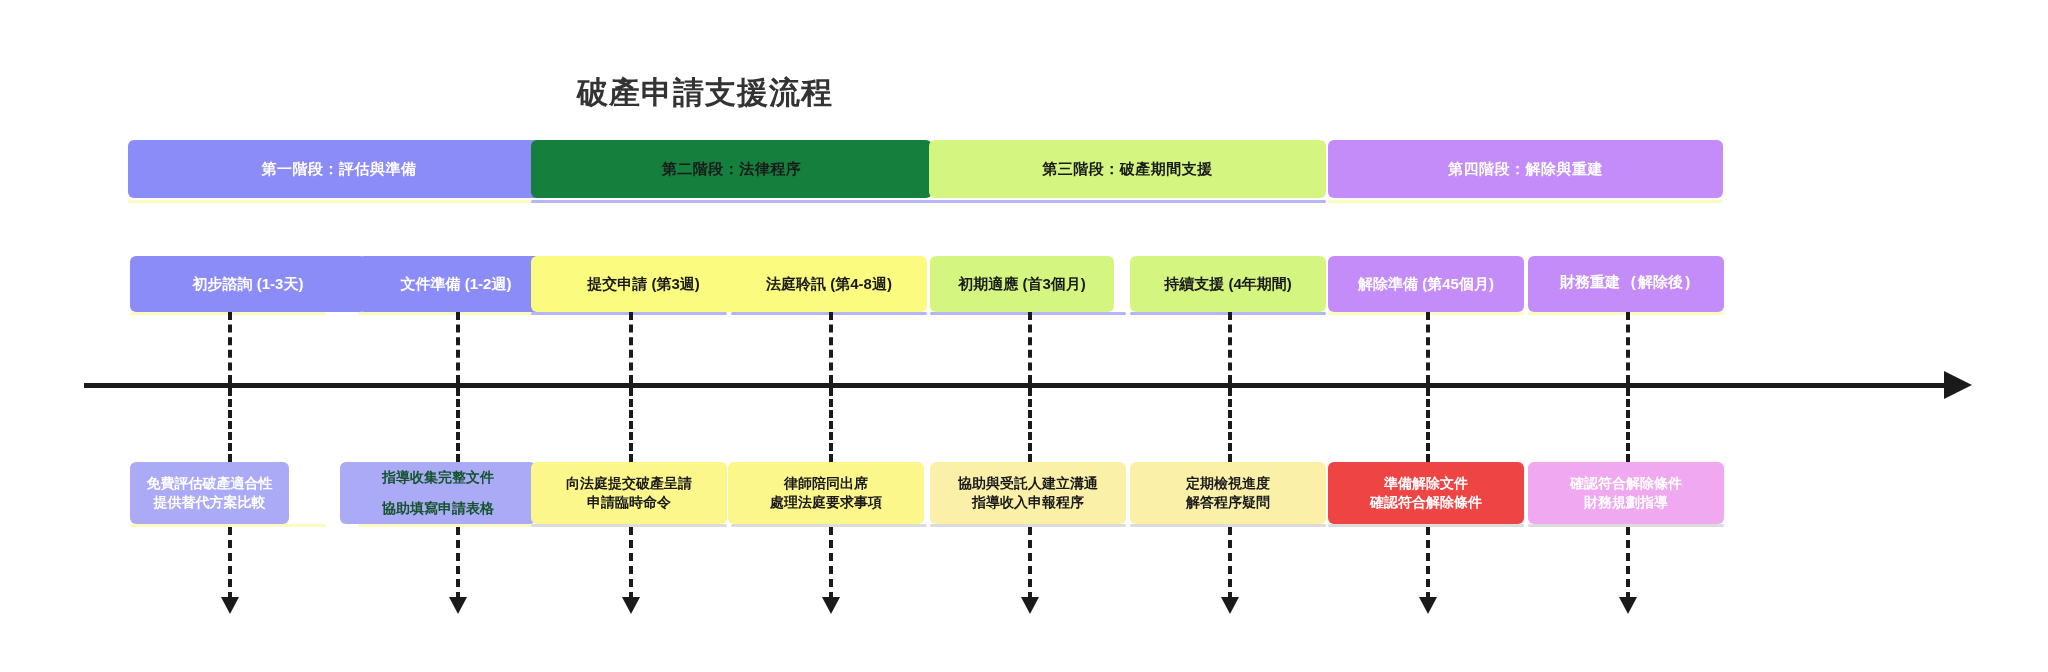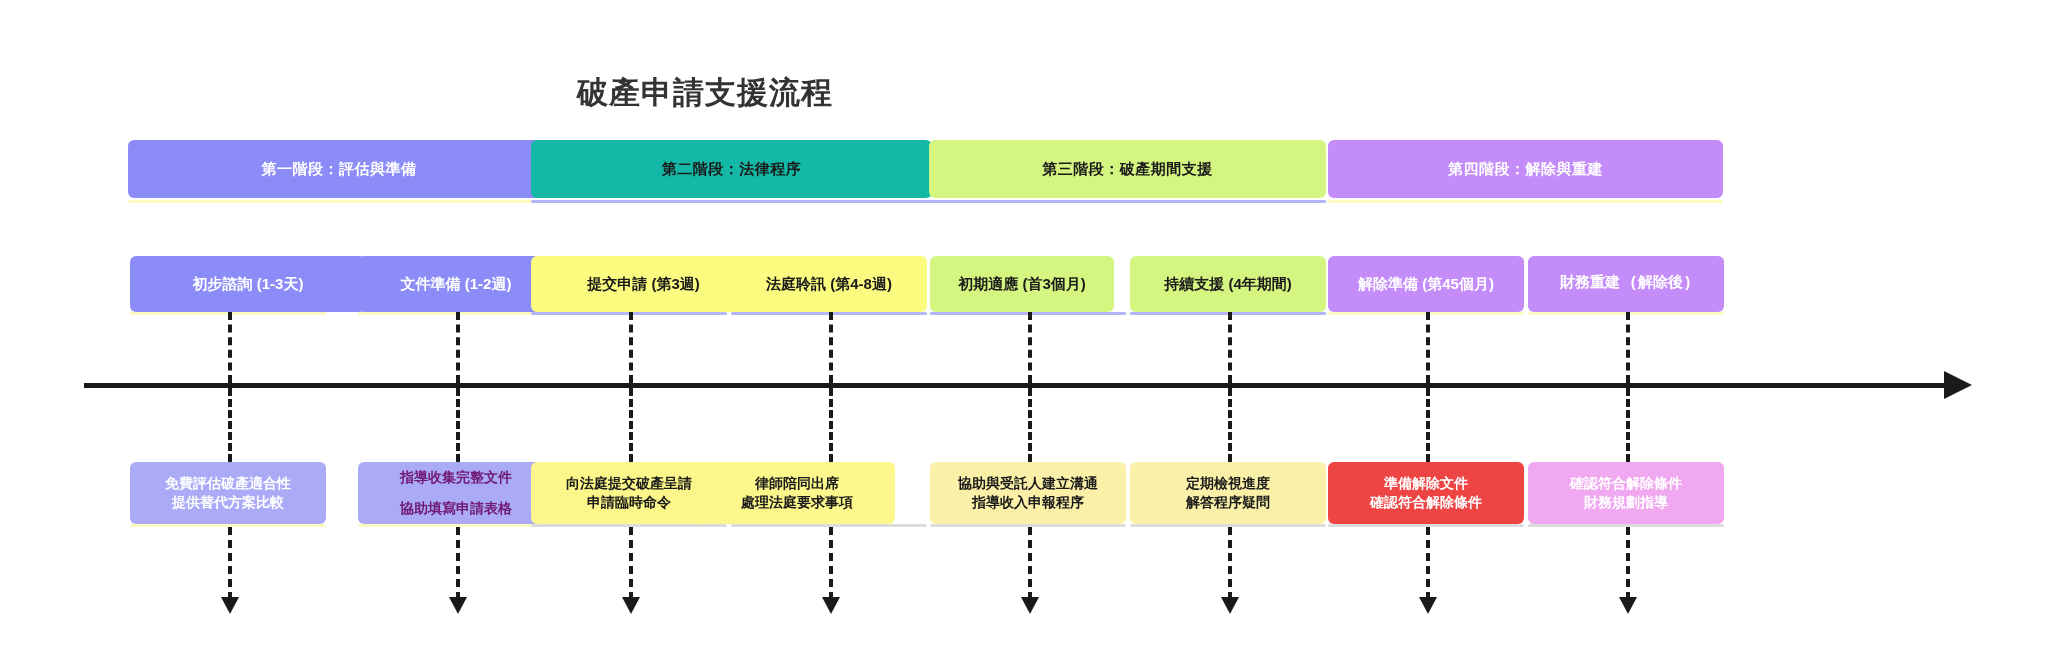--- a/index.html
+++ b/index.html
@@ -160,21 +160,21 @@
 
 <div id="canvas">
 
   <div class="title">破產申請支援流程</div>
 
   <div id="phase-bars">
       <div class="phase-bar" style="left: 128px; width: 422px; background: rgb(140, 140, 248); color: rgb(255, 255, 255);">
         <span>第一階段：評估與準備</span>
       </div>
       <div class="phase-underline" style="left: 128px; width: 422px; background: rgb(251, 251, 192);"></div>
-      <div class="phase-bar" style="left: 531px; width: 401px; background: #14b8a6; color: rgb(26, 26, 26);">
+      <div class="phase-bar" style="left: 531px; width: 401px; background: #15803d; color: rgb(26, 26, 26);">
         <span>第二階段：法律程序</span>
       </div>
       <div class="phase-underline" style="left: 531px; width: 401px; background: rgb(180, 180, 248);"></div>
       <div class="phase-bar" style="left: 929px; width: 397px; background: rgb(212, 245, 127); color: rgb(26, 26, 26);">
         <span>第三階段：破產期間支援</span>
       </div>
       <div class="phase-underline" style="left: 929px; width: 397px; background: rgb(180, 180, 248);"></div>
       <div class="phase-bar" style="left: 1328px; width: 395px; background: rgb(196, 140, 248); color: rgb(255, 255, 255);">
         <span>第四階段：解除與重建</span>
       </div>
@@ -248,36 +248,36 @@
       <div class="dash-mid" style="left: 1426px;"></div>
       <div class="dash-bottom" style="left: 1426px;"></div>
       <div class="dash-arrow" style="left: 1419px;"></div>
       <div class="dash-top" style="left: 1626px;"></div>
       <div class="dash-mid" style="left: 1626px;"></div>
       <div class="dash-bottom" style="left: 1626px;"></div>
       <div class="dash-arrow" style="left: 1619px;"></div>
     </div>
 
   <div id="services">
-      <div class="service" style="left: 130px; width: 196px; background: rgb(170, 170, 247); color: rgb(255, 255, 255);">
+      <div class="service" style="left: 130px; width: 159px; background: rgb(170, 170, 247); color: rgb(255, 255, 255);">
         <span class="l1">免費評估破產適合性</span>
         <span class="l2">提供替代方案比較</span>
       </div>
       <div class="service-underline" style="left: 130px; width: 196px; background: rgb(251, 251, 192);"></div>
-      <div class="service" style="left: 358px; width: 196px; background: rgb(170, 170, 247); color: #701a75; gap: 12px;">
+      <div class="service" style="left: 340px; width: 196px; background: rgb(170, 170, 247); color: #14532d; gap: 12px;">
         <span class="l1">指導收集完整文件</span>
         <span class="l2">協助填寫申請表格</span>
       </div>
       <div class="service-underline" style="left: 358px; width: 196px; background: rgb(251, 251, 192);"></div>
       <div class="service" style="left: 531px; width: 196px; background: rgb(252, 247, 138); color: rgb(26, 26, 26);">
         <span class="l1">向法庭提交破產呈請</span>
         <span class="l2">申請臨時命令</span>
       </div>
       <div class="service-underline" style="left: 531px; width: 196px; background: rgb(220, 220, 220);"></div>
-      <div class="service" style="left: 699px; width: 196px; background: rgb(252, 247, 138); color: rgb(26, 26, 26);">
+      <div class="service" style="left: 728px; width: 196px; background: rgb(252, 247, 138); color: rgb(26, 26, 26);">
         <span class="l1">律師陪同出席</span>
         <span class="l2">處理法庭要求事項</span>
       </div>
       <div class="service-underline" style="left: 731px; width: 196px; background: rgb(220, 220, 220);"></div>
       <div class="service" style="left: 930px; width: 196px; background: rgb(250, 240, 168); color: rgb(26, 26, 26);">
         <span class="l1">協助與受託人建立溝通</span>
         <span class="l2">指導收入申報程序</span>
       </div>
       <div class="service-underline" style="left: 930px; width: 196px; background: rgb(220, 220, 220);"></div>
       <div class="service" style="left: 1130px; width: 196px; background: rgb(250, 240, 168); color: rgb(26, 26, 26);">

